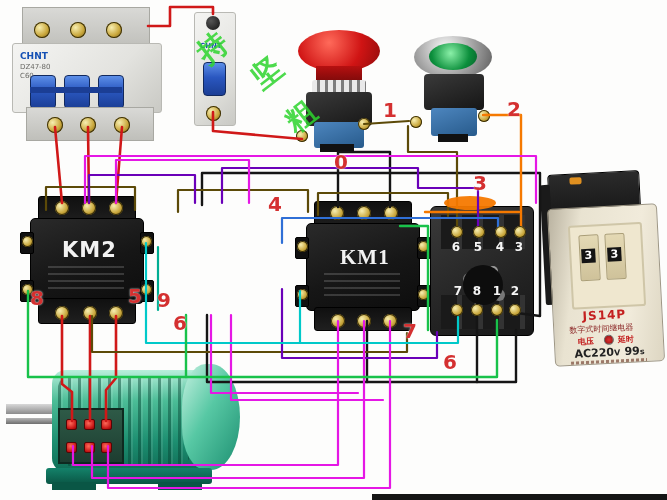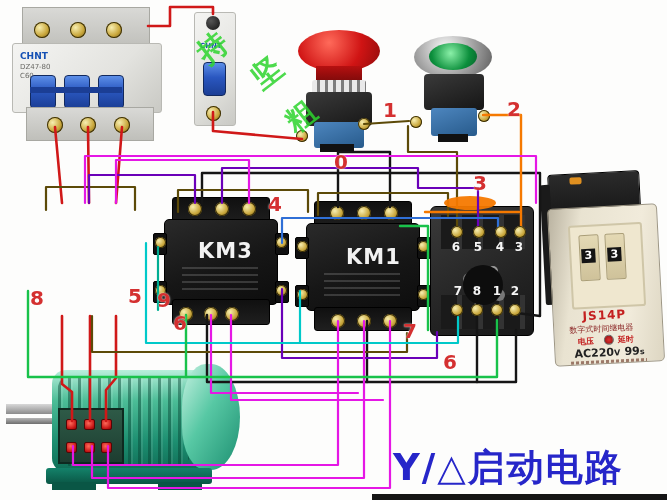--- a/index.html
+++ b/index.html
@@ -94,50 +94,50 @@
   <div class="abs" style="left:412px;top:34px;width:82px;height:118px;">
     <div class="abs" style="left:2px;top:2px;width:78px;height:42px;border-radius:50%;background:radial-gradient(circle at 40% 30%,#fafafa,#9d9d9d 55%,#565656);"></div>
     <div class="abs" style="left:17px;top:9px;width:48px;height:27px;border-radius:50%;background:radial-gradient(circle at 45% 38%,#8af0a8,#0c8f3c 60%,#06602a);"></div>
     <div class="abs" style="left:12px;top:40px;width:60px;height:36px;background:linear-gradient(160deg,#3a3a3a,#151515);border-radius:4px;"></div>
     <div class="abs" style="left:19px;top:74px;width:46px;height:28px;background:linear-gradient(160deg,#4d86bf,#275a8b);border-radius:3px;"></div>
     <div class="screw" style="left:-2px;top:82px;width:12px;height:12px;"></div>
     <div class="screw" style="left:66px;top:76px;width:12px;height:12px;"></div>
     <div class="abs" style="left:26px;top:100px;width:30px;height:8px;background:#111;"></div>
   </div>
 
-
-  <div class="abs" style="left:164px;top:197px;width:112px;height:126px;">
+  <div class="abs" style="left:30px;top:196px;width:112px;height:126px;">
     <div class="abs cterm" style="left:8px;top:0px;width:96px;height:26px;"></div>
-    <div class="screw" style="left:24px;top:5px;width:14px;height:14px;"></div>
-    <div class="screw" style="left:51px;top:5px;width:14px;height:14px;"></div>
-    <div class="screw" style="left:78px;top:5px;width:14px;height:14px;"></div>
+    <div class="screw" style="left:25px;top:5px;width:14px;height:14px;"></div>
+    <div class="screw" style="left:52px;top:5px;width:14px;height:14px;"></div>
+    <div class="screw" style="left:79px;top:5px;width:14px;height:14px;"></div>
     <div class="abs contactor" style="left:0px;top:22px;width:112px;height:84px;"></div>
-    <div class="abs km-label" style="left:34px;top:42px;">KM3</div>
+    <div class="abs km-label" style="left:32px;top:42px;">KM2</div>
     <div class="abs printlines" style="left:18px;top:70px;width:76px;height:26px;opacity:.5;"></div>
-    <div class="abs sideblock" style="left:-11px;top:36px;width:12px;height:20px;"></div>
-    <div class="abs sideblock" style="left:-11px;top:84px;width:12px;height:20px;"></div>
-    <div class="screw" style="left:-9px;top:40px;width:11px;height:11px;"></div>
-    <div class="screw" style="left:-9px;top:88px;width:11px;height:11px;"></div>
-    <div class="abs sideblock" style="left:111px;top:36px;width:12px;height:20px;"></div>
-    <div class="abs sideblock" style="left:111px;top:84px;width:12px;height:20px;"></div>
-    <div class="screw" style="left:112px;top:40px;width:11px;height:11px;"></div>
-    <div class="screw" style="left:112px;top:88px;width:11px;height:11px;"></div>
+    <div class="abs sideblock" style="left:-10px;top:36px;width:12px;height:20px;"></div>
+    <div class="abs sideblock" style="left:-10px;top:84px;width:12px;height:20px;"></div>
+    <div class="screw" style="left:-8px;top:40px;width:11px;height:11px;"></div>
+    <div class="screw" style="left:-8px;top:88px;width:11px;height:11px;"></div>
+    <div class="abs sideblock" style="left:110px;top:36px;width:12px;height:20px;"></div>
+    <div class="abs sideblock" style="left:110px;top:84px;width:12px;height:20px;"></div>
+    <div class="screw" style="left:111px;top:40px;width:11px;height:11px;"></div>
+    <div class="screw" style="left:111px;top:88px;width:11px;height:11px;"></div>
     <div class="abs cterm" style="left:8px;top:102px;width:96px;height:24px;"></div>
-    <div class="screw" style="left:15px;top:110px;width:14px;height:14px;"></div>
-    <div class="screw" style="left:40px;top:110px;width:14px;height:14px;"></div>
-    <div class="screw" style="left:61px;top:110px;width:14px;height:14px;"></div>
-  </div>
+    <div class="screw" style="left:25px;top:110px;width:14px;height:14px;"></div>
+    <div class="screw" style="left:53px;top:110px;width:14px;height:14px;"></div>
+    <div class="screw" style="left:79px;top:110px;width:14px;height:14px;"></div>
+  </div>
+
 
   <div class="abs" style="left:306px;top:201px;width:112px;height:128px;">
     <div class="abs cterm" style="left:8px;top:0px;width:96px;height:26px;"></div>
     <div class="screw" style="left:24px;top:5px;width:14px;height:14px;"></div>
     <div class="screw" style="left:51px;top:5px;width:14px;height:14px;"></div>
     <div class="screw" style="left:78px;top:5px;width:14px;height:14px;"></div>
     <div class="abs contactor" style="left:0px;top:22px;width:112px;height:86px;"></div>
-    <div class="abs km-label" style="left:40px;top:44px;">KM1</div>
+    <div class="abs km-label" style="left:34px;top:44px;font-family:Liberation Serif, serif;">KM1</div>
     <div class="abs printlines" style="left:18px;top:72px;width:76px;height:26px;opacity:.5;"></div>
     <div class="abs sideblock" style="left:-11px;top:36px;width:12px;height:20px;"></div>
     <div class="abs sideblock" style="left:-11px;top:84px;width:12px;height:20px;"></div>
     <div class="screw" style="left:-9px;top:40px;width:11px;height:11px;"></div>
     <div class="screw" style="left:-9px;top:88px;width:11px;height:11px;"></div>
     <div class="abs sideblock" style="left:111px;top:36px;width:12px;height:20px;"></div>
     <div class="abs sideblock" style="left:111px;top:84px;width:12px;height:20px;"></div>
     <div class="screw" style="left:112px;top:40px;width:11px;height:11px;"></div>
     <div class="screw" style="left:112px;top:88px;width:11px;height:11px;"></div>
     <div class="abs cterm" style="left:8px;top:106px;width:96px;height:22px;"></div>
@@ -289,16 +289,15 @@
   <span class="wlabel" style="left:173px;top:311px;">6</span>
   <span class="wlabel" style="left:443px;top:350px;">6</span>
   <span class="wlabel" style="left:403px;top:319px;">7</span>
   <span class="wlabel" style="left:30px;top:286px;">8</span>
   <span class="wlabel" style="left:157px;top:288px;">9</span>
 
   <span class="watermark" style="left:198px;top:28px;">持</span>
   <span class="watermark" style="left:252px;top:52px;">坚</span>
   <span class="watermark" style="left:286px;top:96px;">粗</span>
 
-  <span class="caption" style="left:393px;top:443px;">Y/△启动电路</span>
 
   <div class="abs" style="left:372px;top:494px;width:295px;height:6px;background:#151515;"></div>
 </div>
 
 </body></html>

